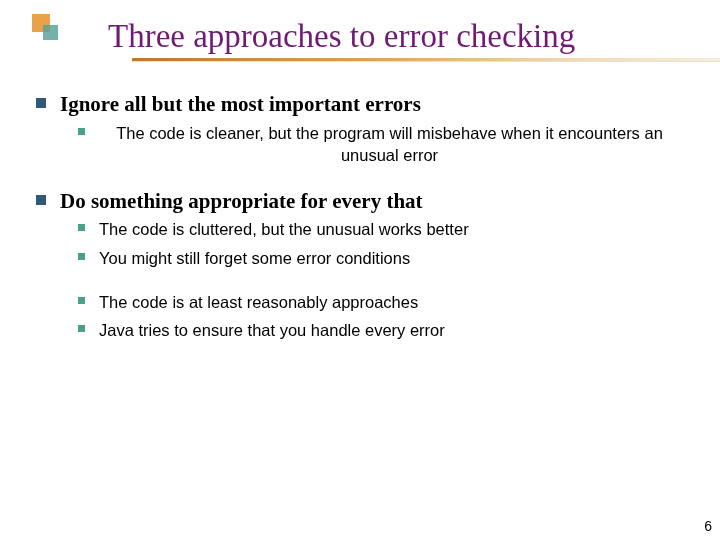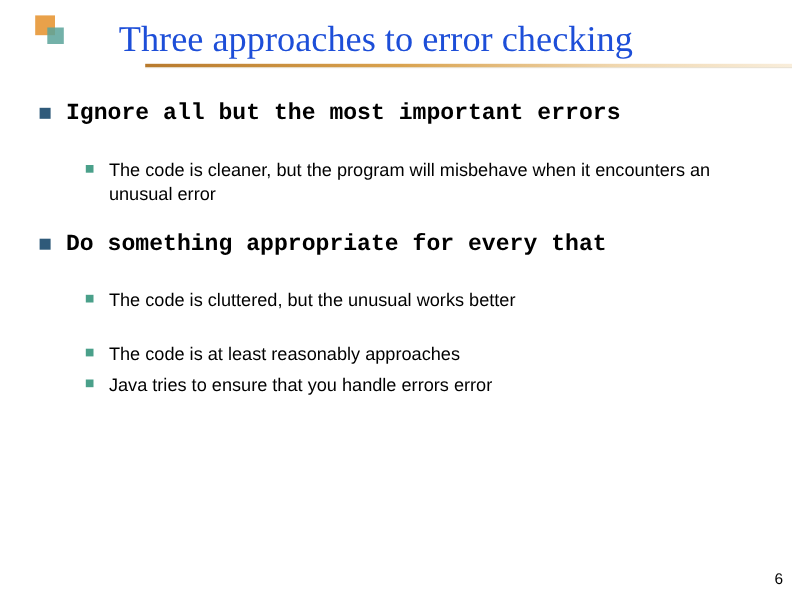--- a/index.html
+++ b/index.html
@@ -35,21 +35,21 @@
   .title-accent .teal {
     position: absolute;
     left: 11px; top: 11px;
     width: 15px; height: 15px;
     background: #5aa39a;
     opacity: 0.85;
   }
   .title {
     font-size: 33px;
     font-weight: 400;
-    color: #1d4ed8;
+    color: #701a75;
     line-height: 1.1;
   }
   .underline {
     margin-top: 4px;
     margin-left: 24px;
     width: 660px;
     height: 3px;
     background: linear-gradient(to right,
       #b87a2d 0%, #d9a24e 35%, #f0d7af 65%, #fdf8ef 100%);
     box-shadow: 0 1px 0 #e8e2d4;
@@ -73,26 +73,27 @@
     flex: 0 0 auto;
     width: 10px; height: 10px;
     background: #2f5a7a;
     margin-top: 7px;
     margin-right: 14px;
   }
   .l1text {
     font-size: 21px;
     font-weight: 700;
     line-height: 1.25;
-    font-family: Liberation Mono, monospace;
+    font-family: Liberation Serif, serif;
   }
   ul.level2 {
     list-style: none;
-    margin: 26px 0 0 0;
+    margin: 4px 0 0 0;
     padding: 0 0 0 42px;
+    text-align: center;
   }
   ul.level2 > li {
     margin-bottom: 6px;
   }
   .bullet2 {
     flex: 0 0 auto;
     width: 7px; height: 7px;
     background: #4aa08a;
     margin-top: 6px;
     margin-right: 14px;
@@ -146,35 +147,41 @@
         <div class="bullet1"></div>
         <div class="l1text">Do something appropriate for every that</div>
       </div>
       <ul class="level2">
         <li>
           <div class="row">
             <div class="bullet2"></div>
             <div class="l2text">The code is cluttered, but the unusual works better</div>
           </div>
         </li>
+        <li>
+          <div class="row">
+            <div class="bullet2"></div>
+            <div class="l2text">You might still forget some error conditions</div>
+          </div>
+        </li>
       </ul>
     </li>
 
     <li>
       <ul class="level2">
         <li>
           <div class="row">
             <div class="bullet2"></div>
             <div class="l2text">The code is at least reasonably approaches</div>
           </div>
         </li>
         <li>
           <div class="row">
             <div class="bullet2"></div>
-            <div class="l2text">Java tries to ensure that you handle errors error</div>
+            <div class="l2text">Java tries to ensure that you handle every error</div>
           </div>
         </li>
       </ul>
     </li>
 
   </ul>
 </div>
 
 <div class="page-number">6</div>
 

